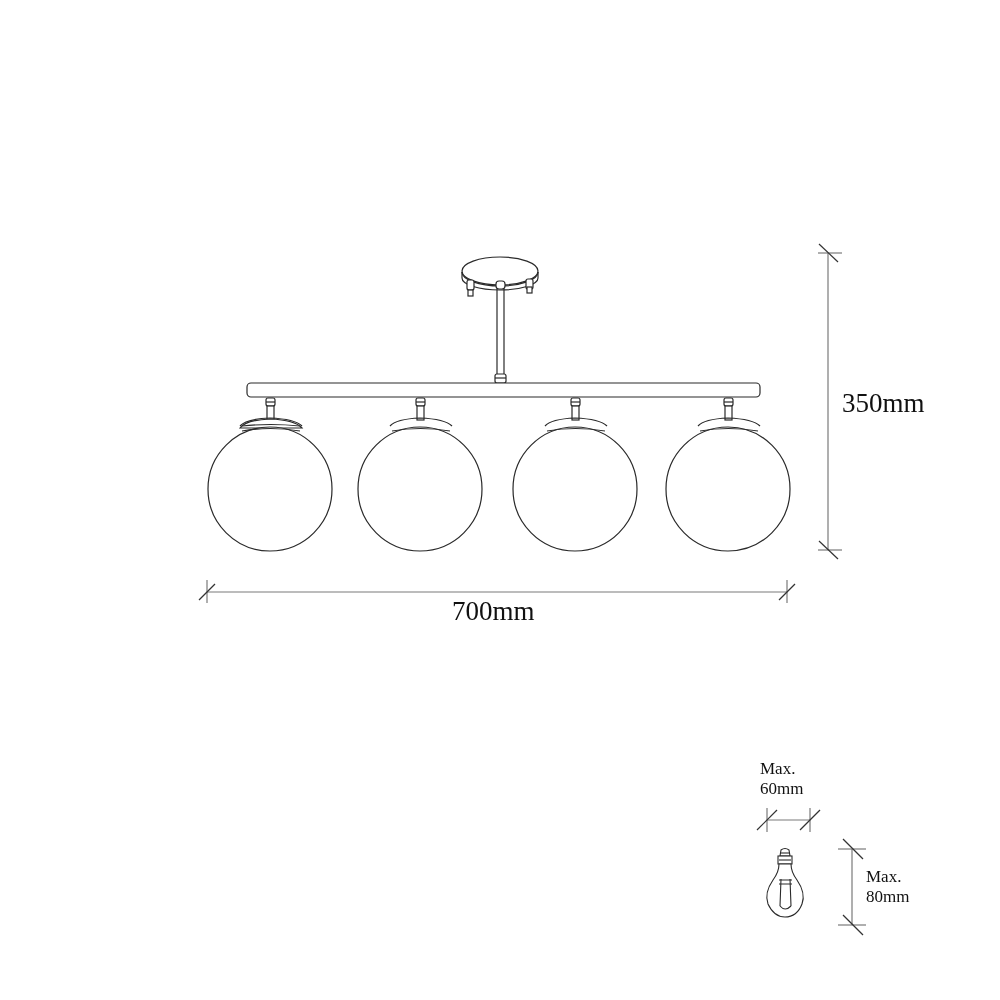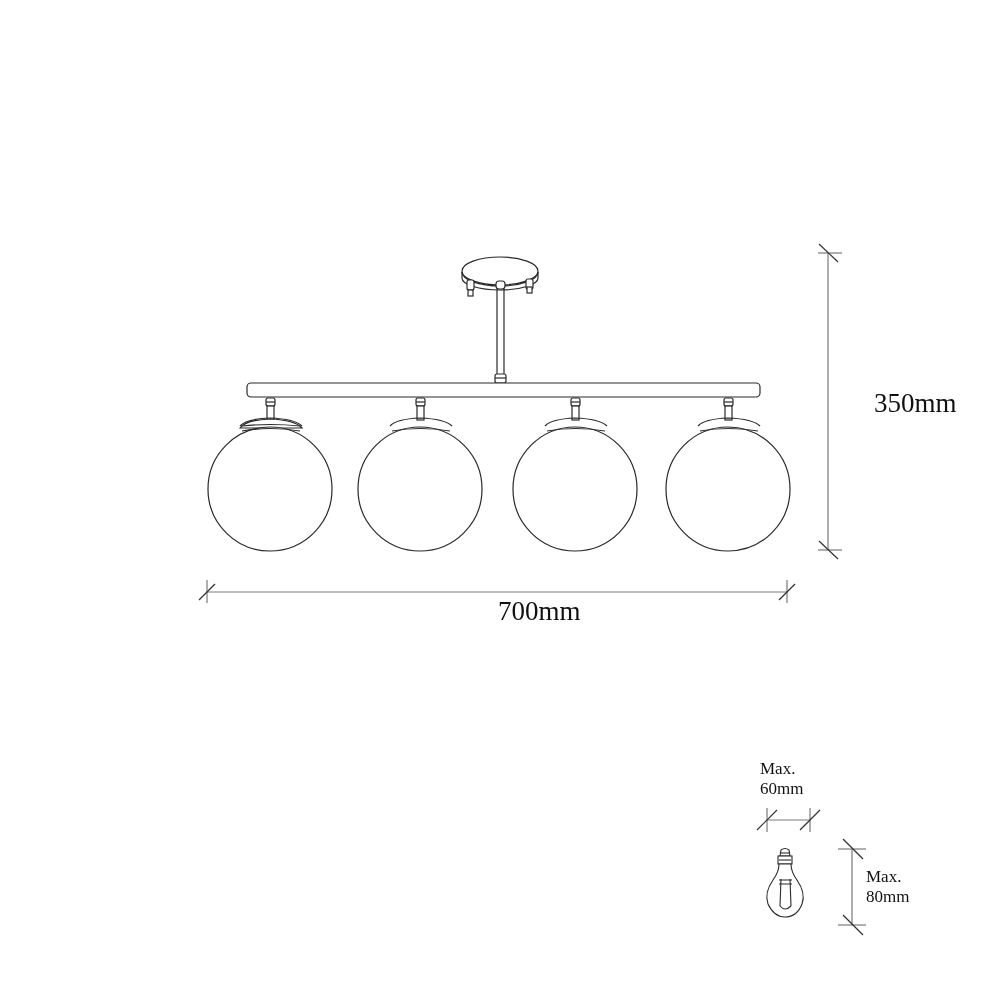--- a/index.html
+++ b/index.html
@@ -111,22 +111,22 @@
     <line x1="780" y1="853" x2="790" y2="853"></line>
     <rect x="778" y="856" width="14" height="8" fill="#fff"></rect>
     <line x1="779" y1="860" x2="791" y2="860"></line>
     <path d="M779,864 Q779,872 773,880 Q764,893 768,904 Q774,917 785,917 Q797,917 802,904 Q806,893 797,880 Q791,872 791,864 Z" fill="#fff"></path>
     <path d="M781,879 L780,906 M790,879 L791,906"></path>
     <path d="M779,880 L792,880 M779,884 L792,884"></path>
     <path d="M780,906 Q785,912 791,906"></path>
   </g>
 </svg>
 
-<div class="label dim-main" style="left:842px; top:388px;margin-left:32px;">350mm</div>
-<div class="label dim-main" style="left:452px; top:596px;margin-left:46px;">700mm</div>
+<div class="label dim-main" style="left:842px; top:388px;">350mm</div>
+<div class="label dim-main" style="left:452px; top:596px;">700mm</div>
 
 <div class="label dim-small" style="left:760px; top:759px; width:60px;">
   <div>Max.</div>
   <div>60mm</div>
 </div>
 <div class="label dim-small" style="left:866px; top:867px; width:58px;">
   <div>Max.</div>
   <div>80mm</div>
 </div>
 

